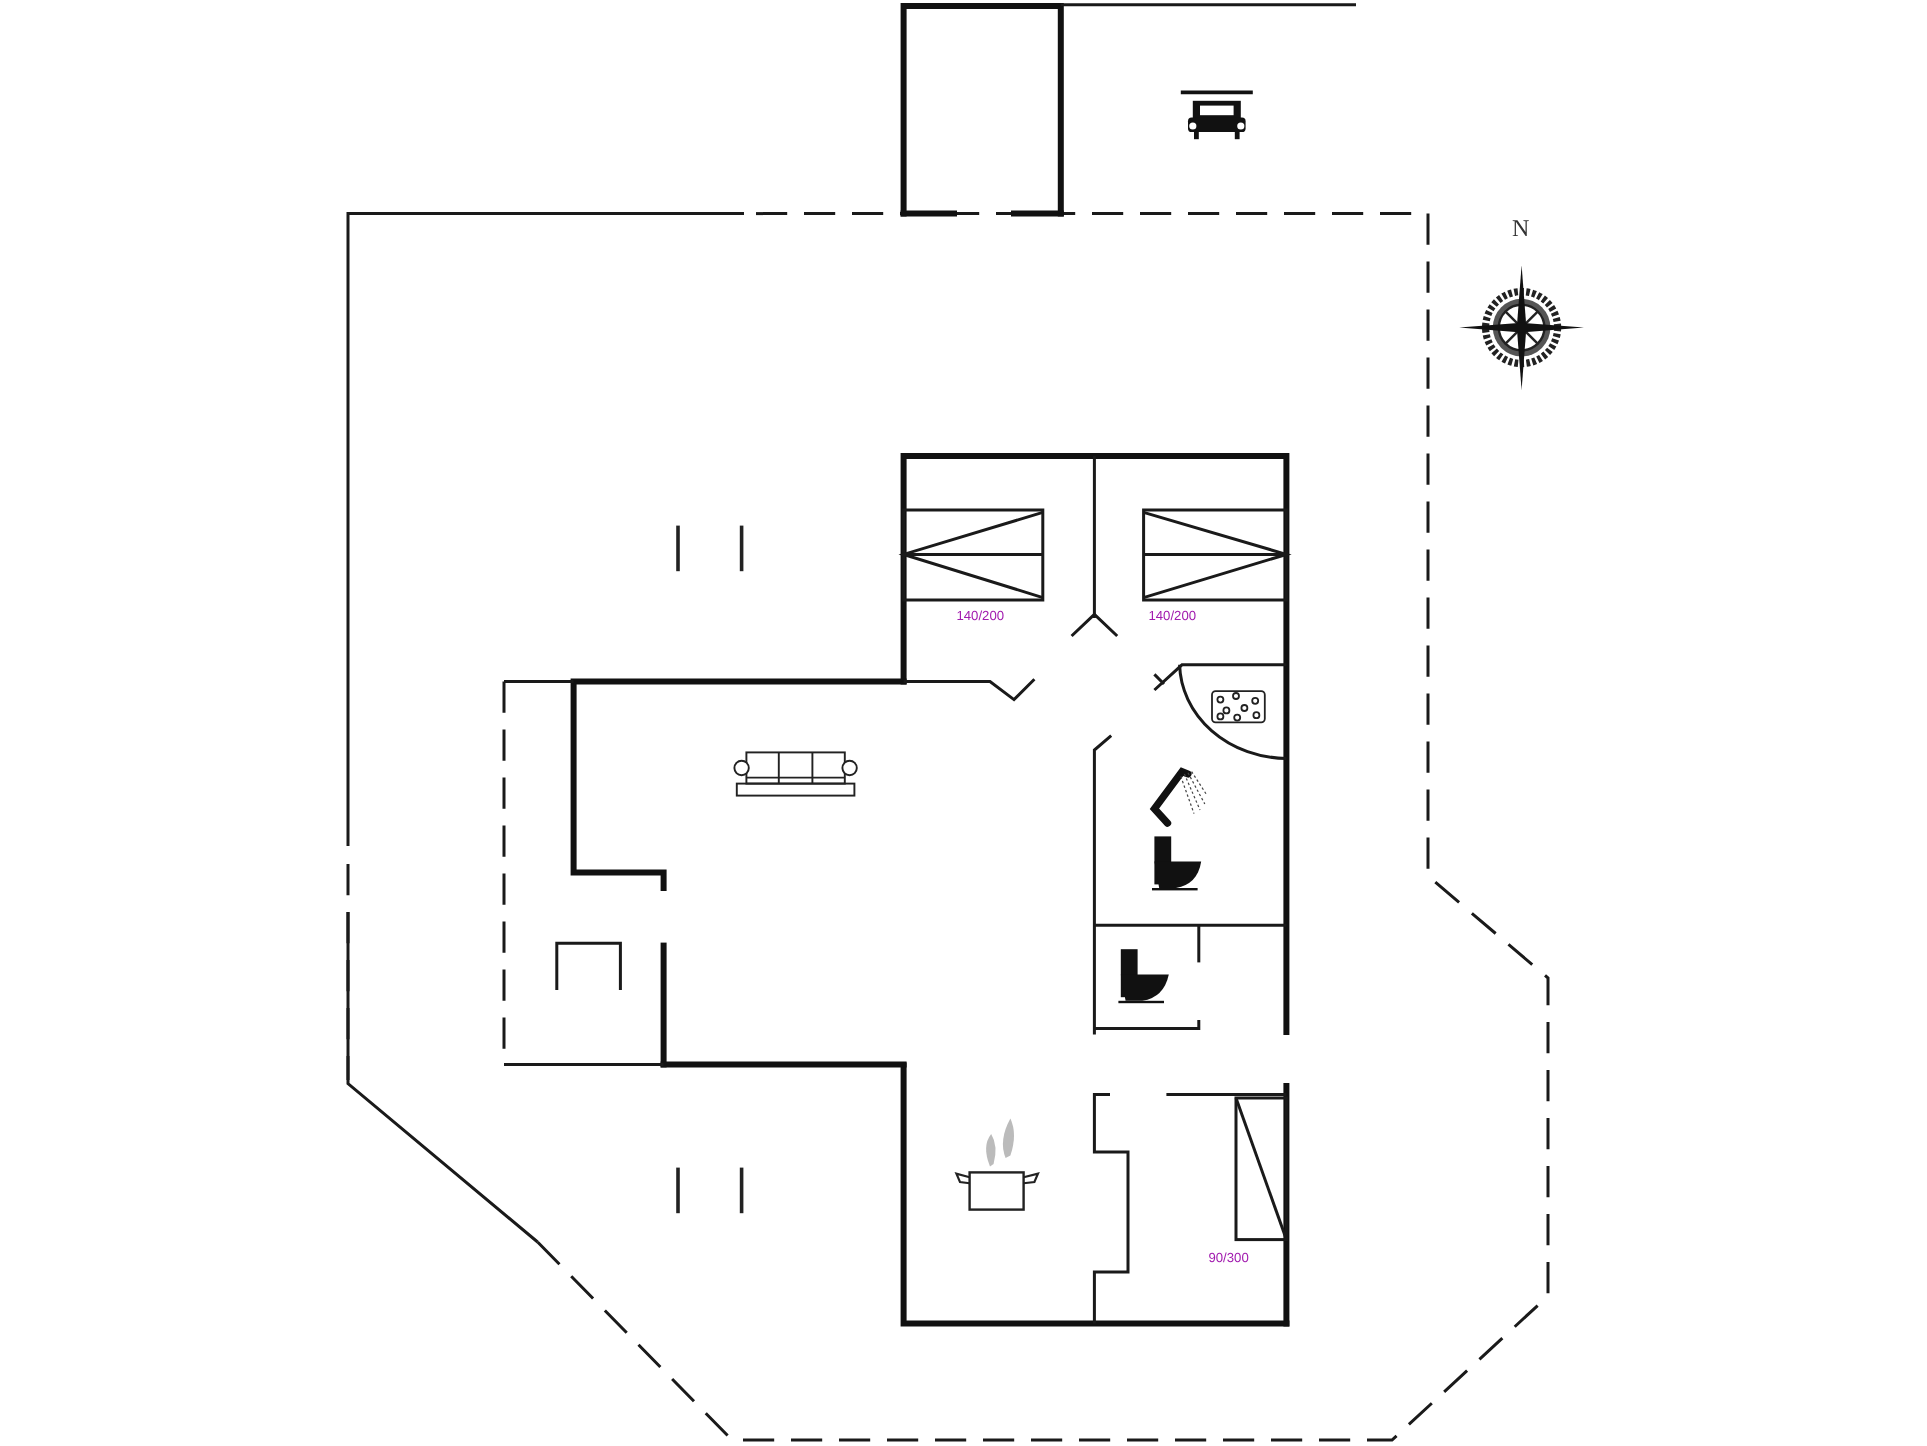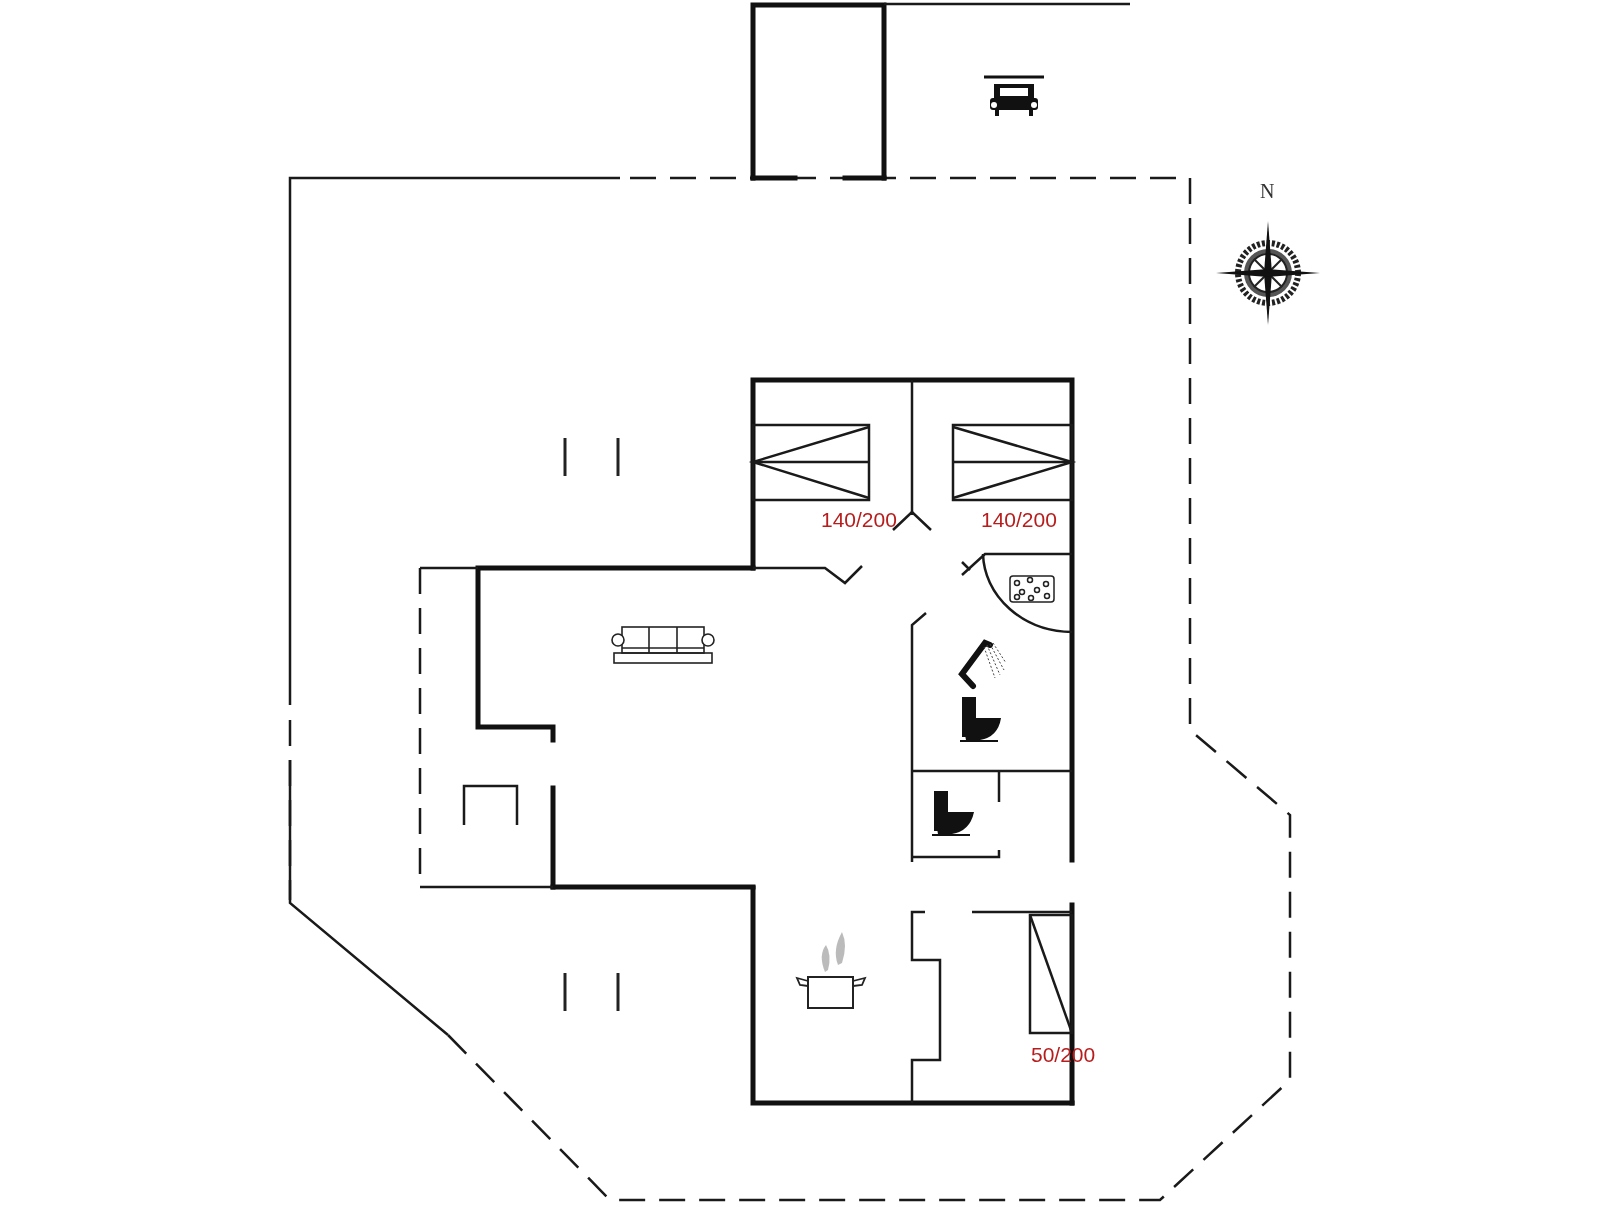--- a/index.html
+++ b/index.html
@@ -1,21 +1,21 @@
 <!DOCTYPE html>
 <html><head>
 <meta charset="utf-8">
 <style>
   html, body { margin:0; padding:0; background:#ffffff; }
   body { width:1606px; height:1205px; position:relative; overflow:hidden; font-family:"Liberation Sans", sans-serif; }
   svg { position:absolute; left:0; top:0; }
   .thick { stroke:#111; stroke-width:5; fill:none; stroke-linecap:square; }
   .thin { stroke:#1a1a1a; stroke-width:2.5; fill:none; }
   .dash { stroke:#1a1a1a; stroke-width:2.5; fill:none; stroke-dasharray:26 14; }
-  .label { position:absolute; font-size:21px; color:#b91c1c; white-space:nowrap;margin-left:24px; }
+  .label { position:absolute; font-size:11px; color:#a21caf; white-space:nowrap; }
   .north { position:absolute; font-family:"Liberation Serif", serif; font-size:20px; color:#333; }
 </style>
 </head>
 <body>
 
 <svg width="1606" height="1205" viewBox="0 0 1606 1205">
 
   <g>
     <polyline class="thin" points="290,705 290,178 620,178"></polyline>
     <line class="dash" x1="630" y1="178" x2="1190" y2="178"></line>
@@ -154,13 +154,13 @@
     <path d="M838,965 Q832,950 842,932 Q848,945 842,963" fill="#bbb"></path>
     <rect x="808" y="977" width="45" height="31" fill="none" stroke="#222" stroke-width="2"></rect>
     <path d="M808,981 L797,978 L800,985 L808,986" fill="none" stroke="#222" stroke-width="1.8"></path>
     <path d="M853,981 L865,978 L862,985 L853,986" fill="none" stroke="#222" stroke-width="1.8"></path>
   </g>
 </svg>
 
 <div class="north" style="left:1260px; top:180px;">N</div>
 <div class="label" style="left:797px; top:508px;">140/200</div>
 <div class="label" style="left:957px; top:508px;">140/200</div>
-<div class="label" style="left:1007px; top:1043px;">50/200</div>
+<div class="label" style="left:1007px; top:1043px;">90/300</div>
 
 </body></html>

